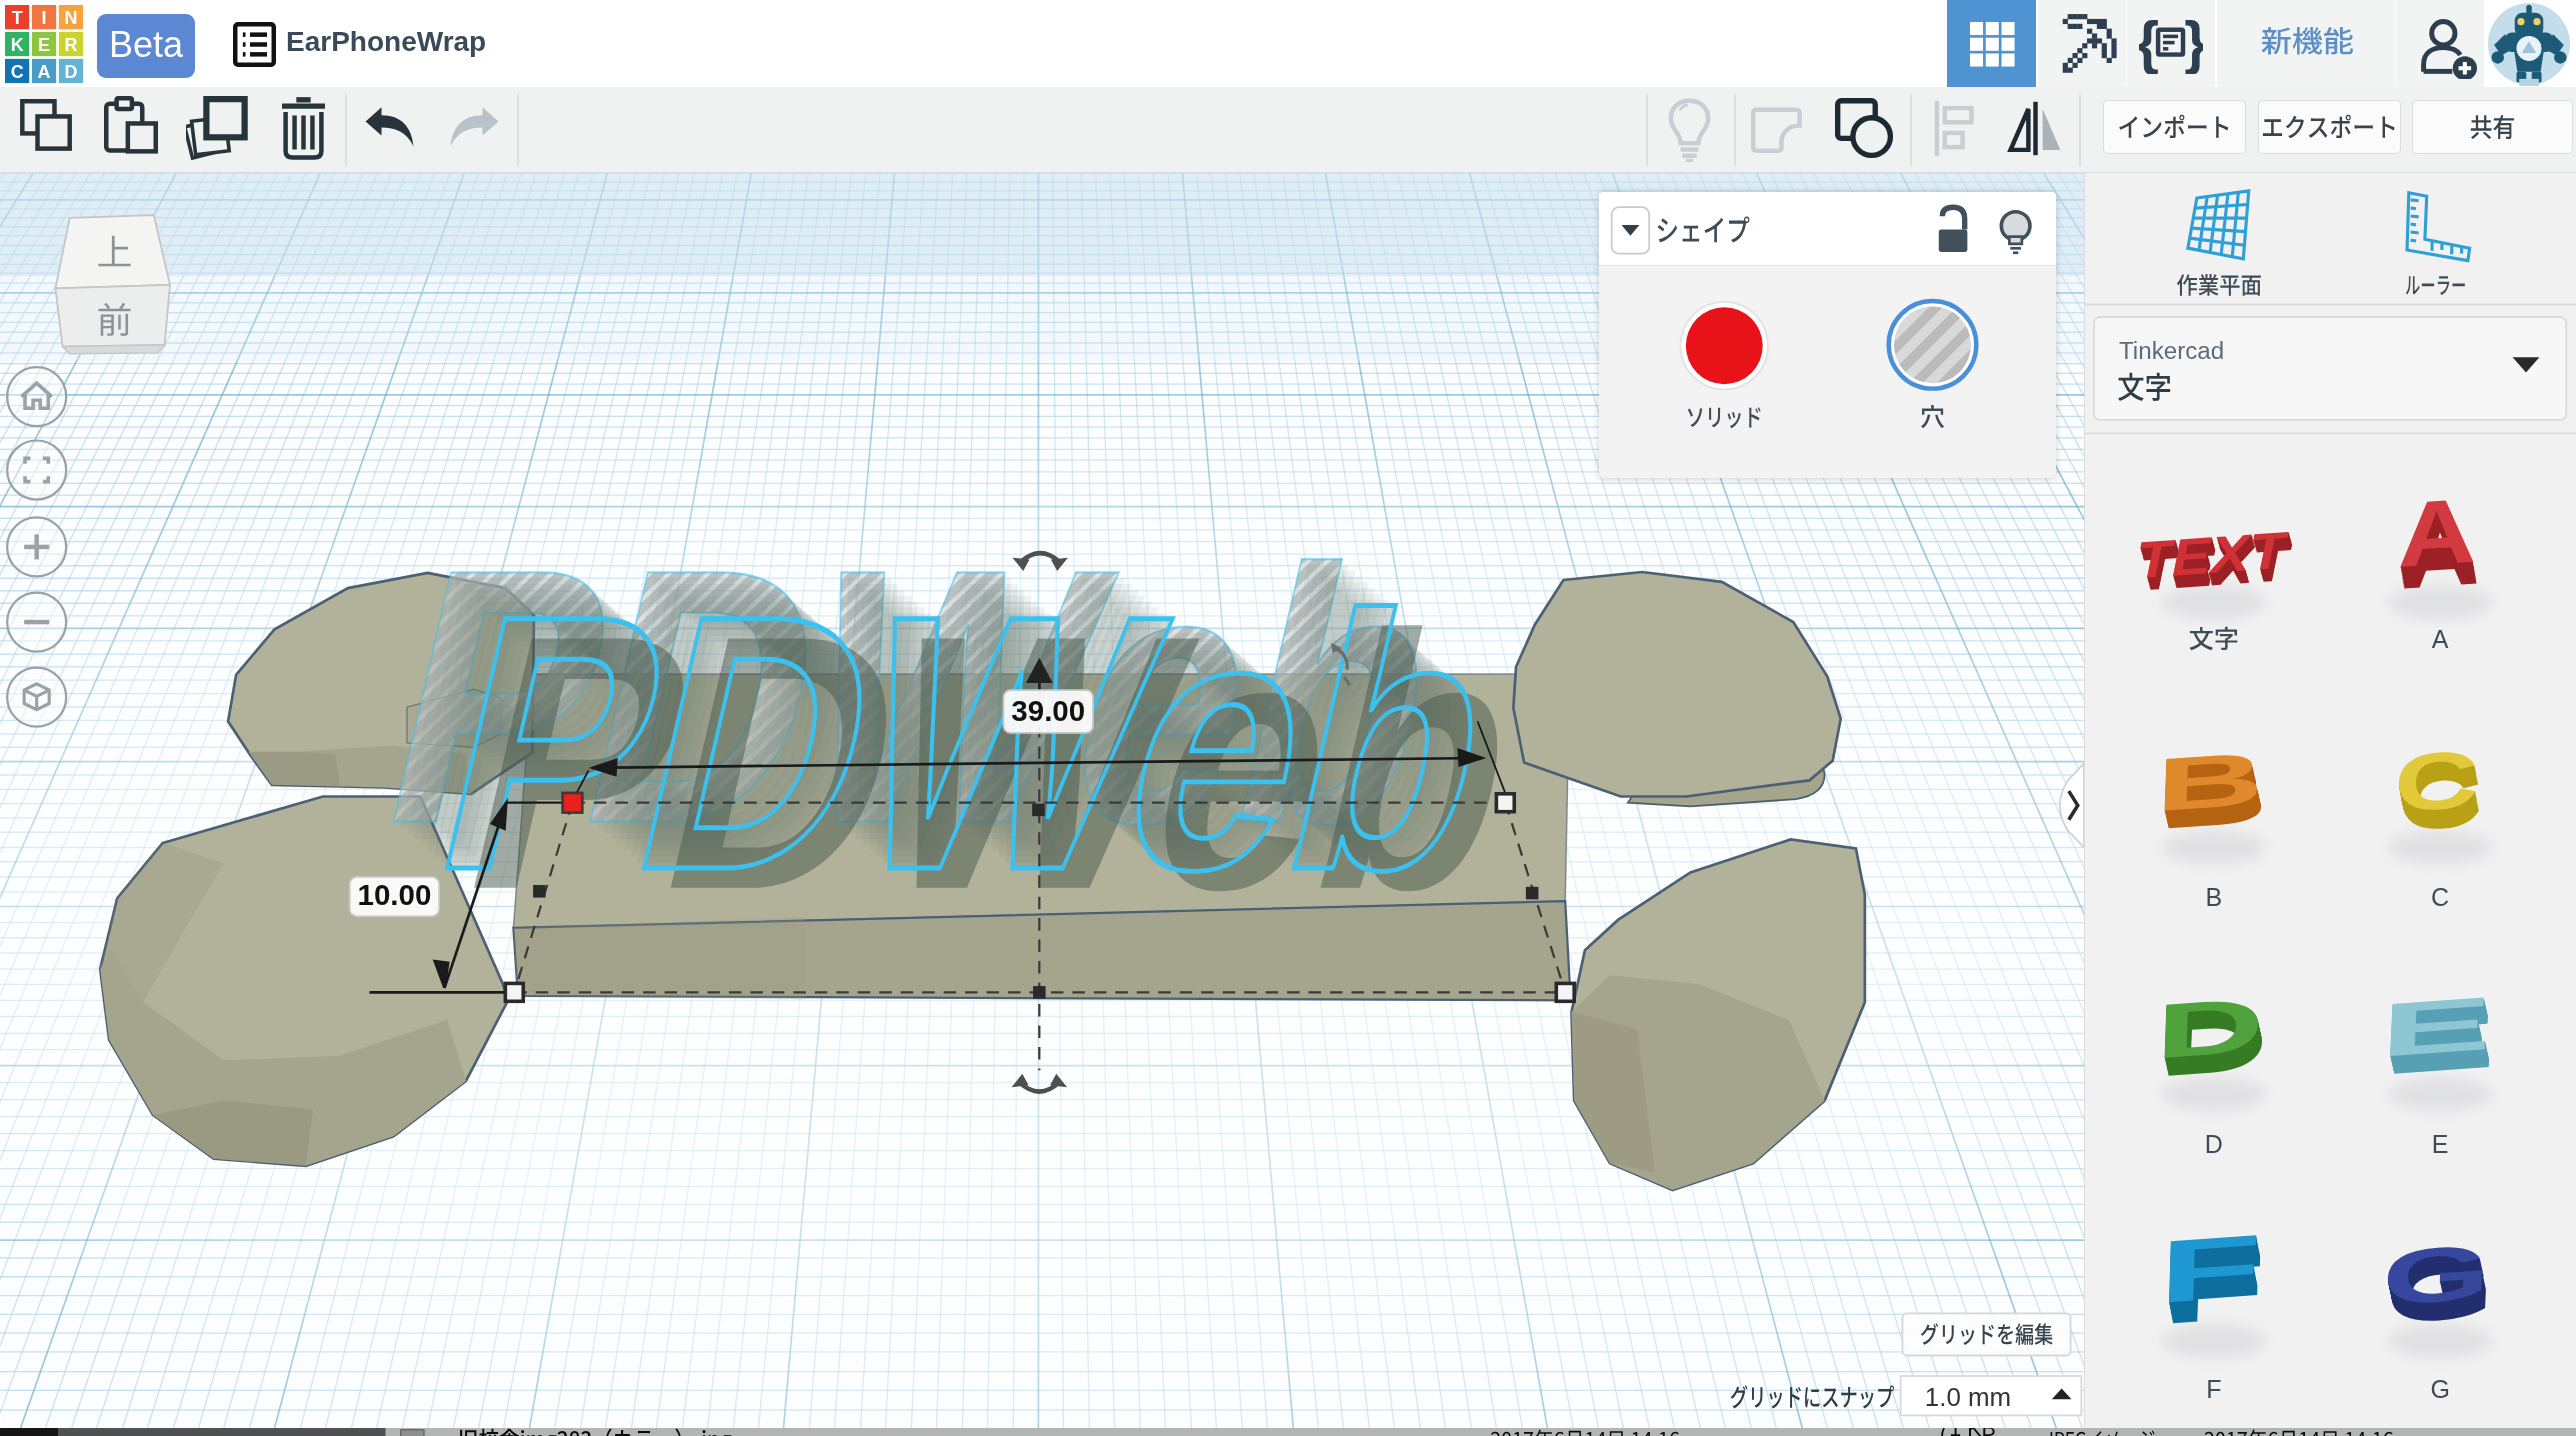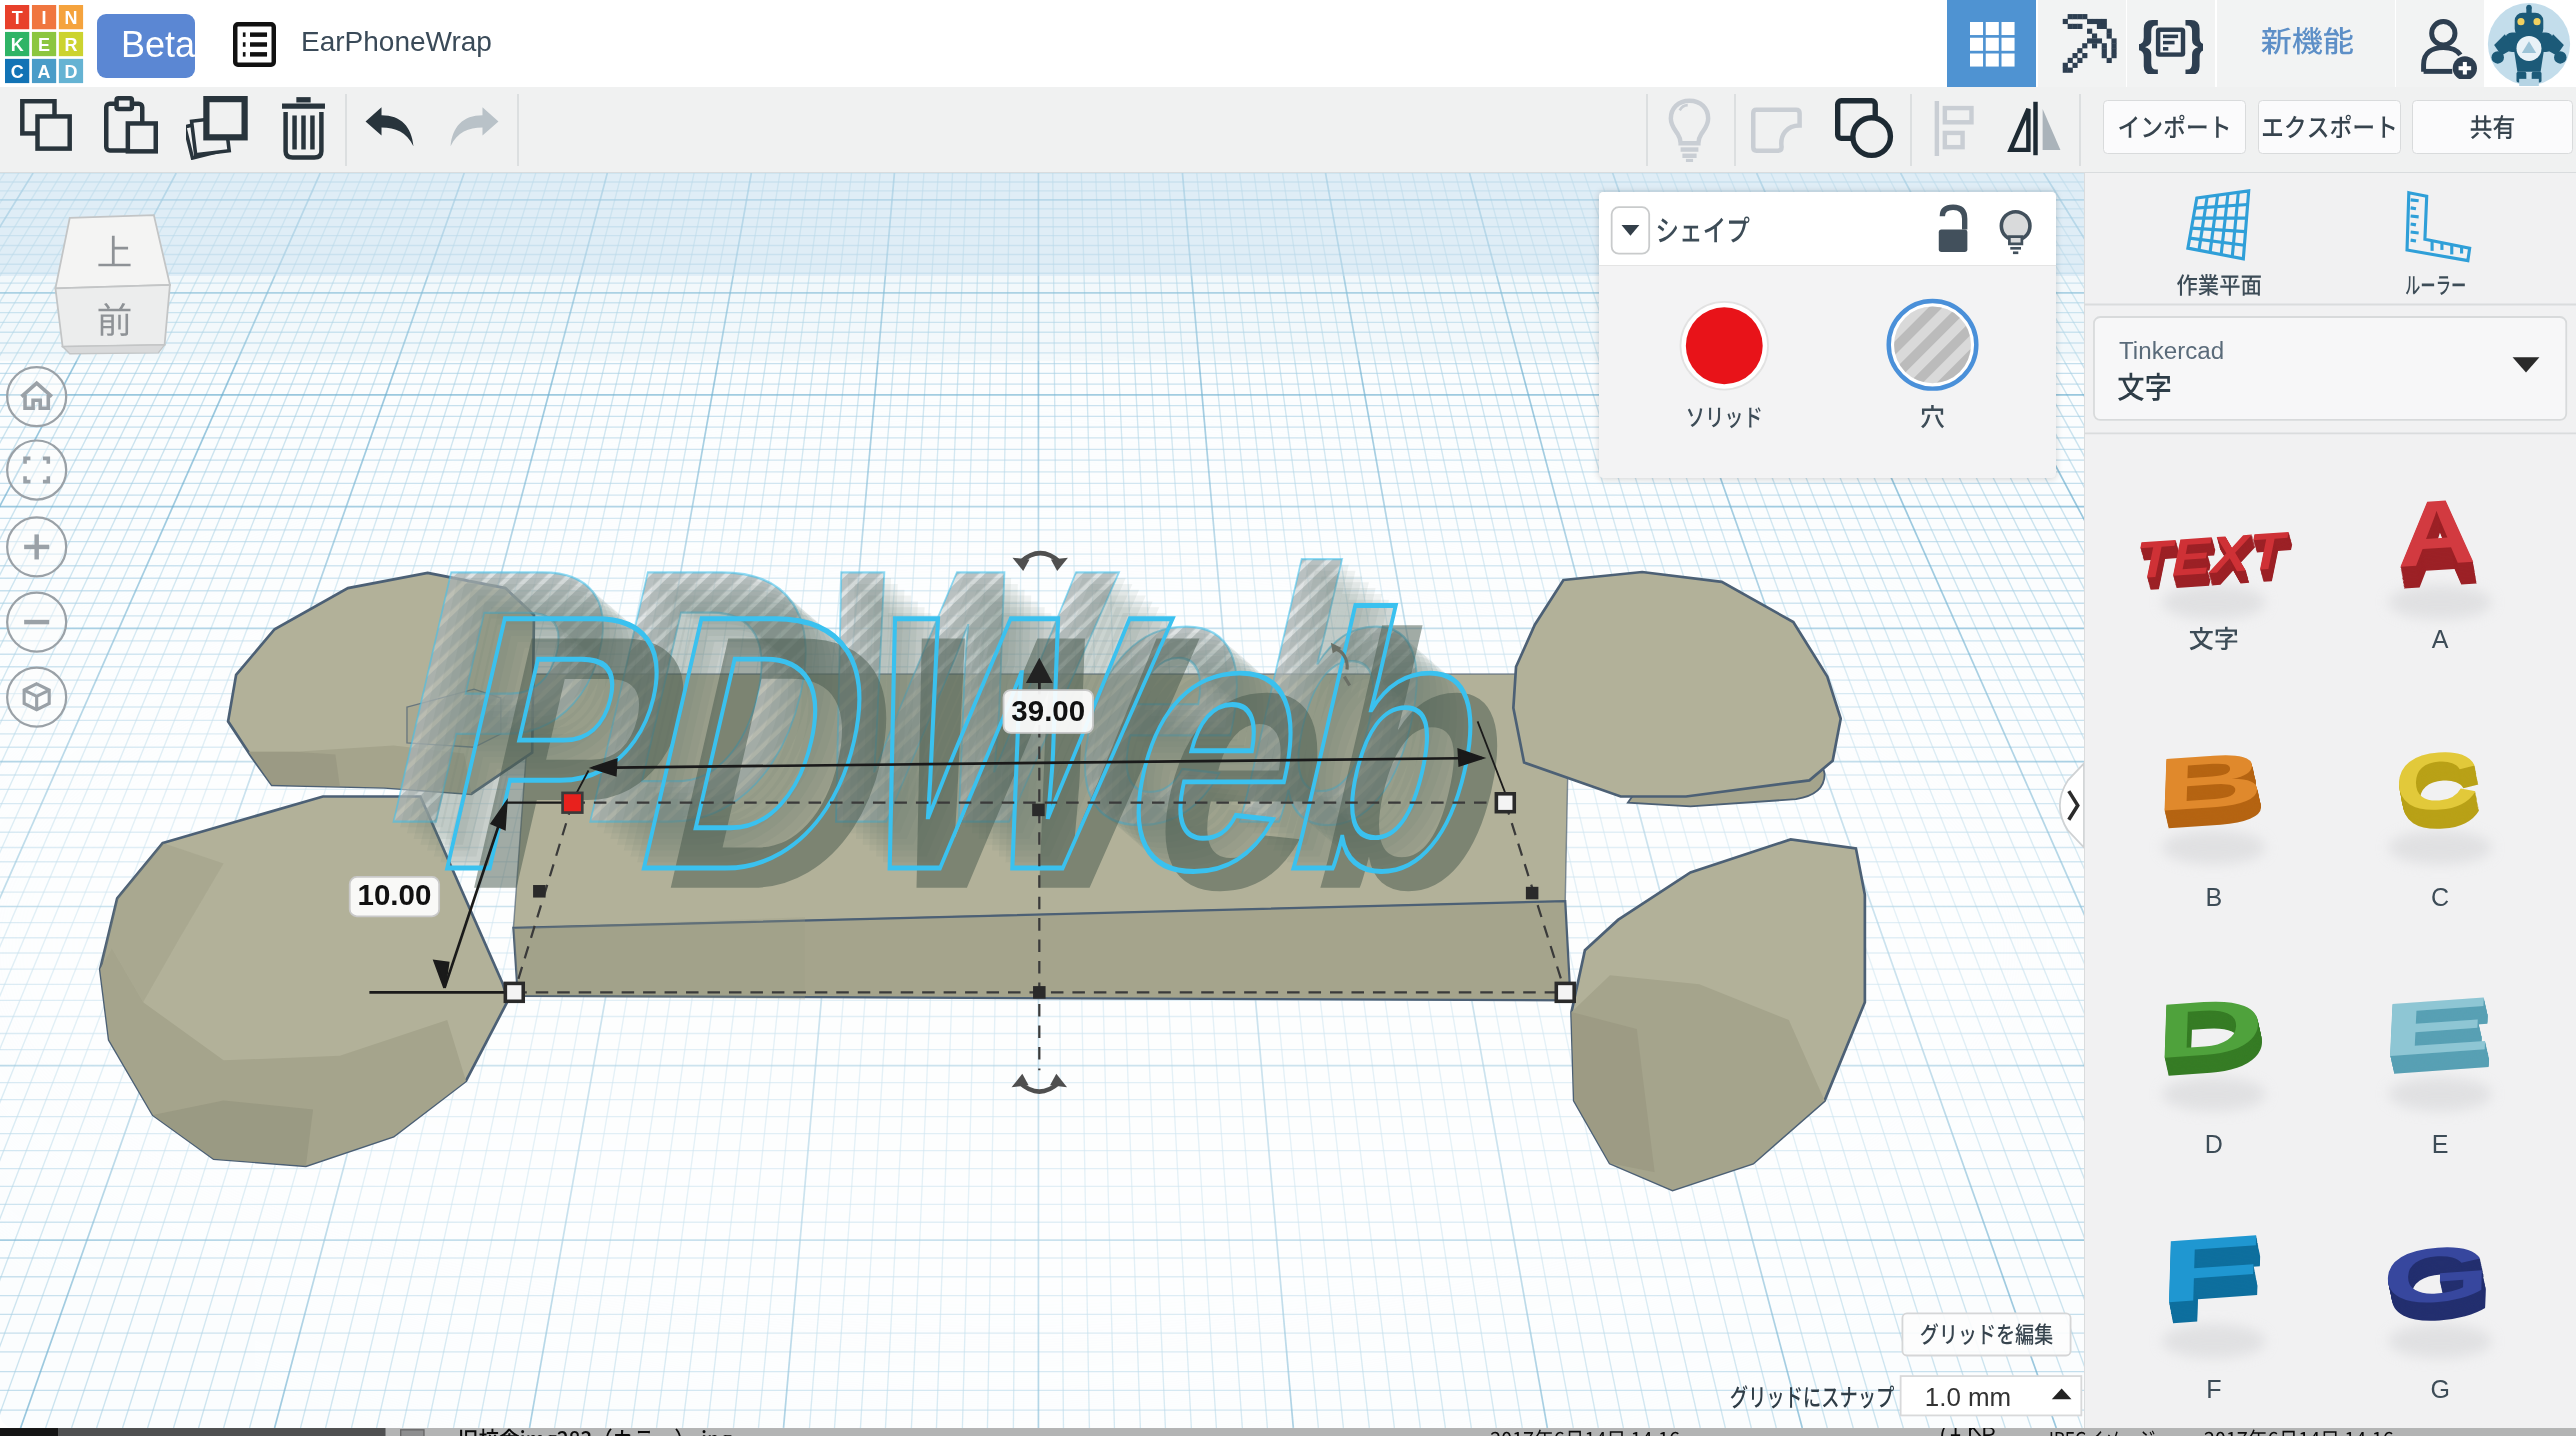--- a/index.html
+++ b/index.html
@@ -2,22 +2,22 @@
 <html style="font-size:14.3px"><head><meta charset="utf-8"><style>
 *{margin:0;padding:0;box-sizing:border-box}
 html,body{width:2576px;height:1436px;overflow:hidden;background:#fff}
 body{font-family:"Liberation Sans",sans-serif;position:relative}
 .abs{position:absolute}
 #row1{position:absolute;left:0;top:0;width:2576px;height:87px;background:#fff}
 #row2{position:absolute;left:0;top:87px;width:2576px;height:86px;background:#f0f1f1;border-bottom:0.9px solid #d9dcde}
 .cell{position:absolute;top:0;height:87px;background:#f2f3f3;border-left:1.8px solid #fff}
 .sep2{position:absolute;top:7.2px;height:72px;width:1.8px;background:#dcdfe0}
 .btn{position:absolute;top:12.5px;height:54px;background:#fbfbfc;border:1.8px solid #d9dbdc;border-radius:4.5px}
-#title{position:absolute;left:301px;top:26px;font-size:28px;font-weight:normal;color:#3a4a58;letter-spacing:0px}
-#beta{position:absolute;left:97px;top:14.3px;width:98px;height:64px;background:#5b87d3;border-radius:9px;color:#fff;font-size:36px;text-align:right;line-height:61px}
+#title{position:absolute;left:286px;top:26px;font-size:28px;font-weight:bold;color:#3a4a58;letter-spacing:0px}
+#beta{position:absolute;left:97px;top:14.3px;width:98px;height:64px;background:#5b87d3;border-radius:9px;color:#fff;font-size:36px;text-align:center;line-height:61px}
 #sidebar{position:absolute;left:2084px;top:173px;width:589px;height:1255px;background:#f1f1f2;border-left:1.8px solid #dadcdd}
 #panel{position:absolute;left:1599px;top:192px;width:457px;height:286px;border-radius:4.5px;background:#f3f3f4;box-shadow:0 0.9px 7.2px rgba(0,0,0,0.18)}
 #panelhead{position:absolute;left:0;top:0;width:457px;height:74px;background:#fff;border-radius:4.5px 4.5px 0 0;border-bottom:0.9px solid #e4e4e4}
 #bottomsliver{position:absolute;left:0;top:1428px;width:2576px;height:25px;background:#fff;overflow:hidden}
 </style></head><body>
 
 <div id="row1">
 <svg class="abs" style="left:4.5px;top:4.5px" width="79" height="79" viewBox="0 0 88 88">
 <rect x="0" y="0" width="27" height="27" fill="#e8402b"></rect>
 <text x="13.5" y="21" font-size="20" font-weight="bold" fill="#fff" text-anchor="middle" font-family="Liberation Sans">T</text>

